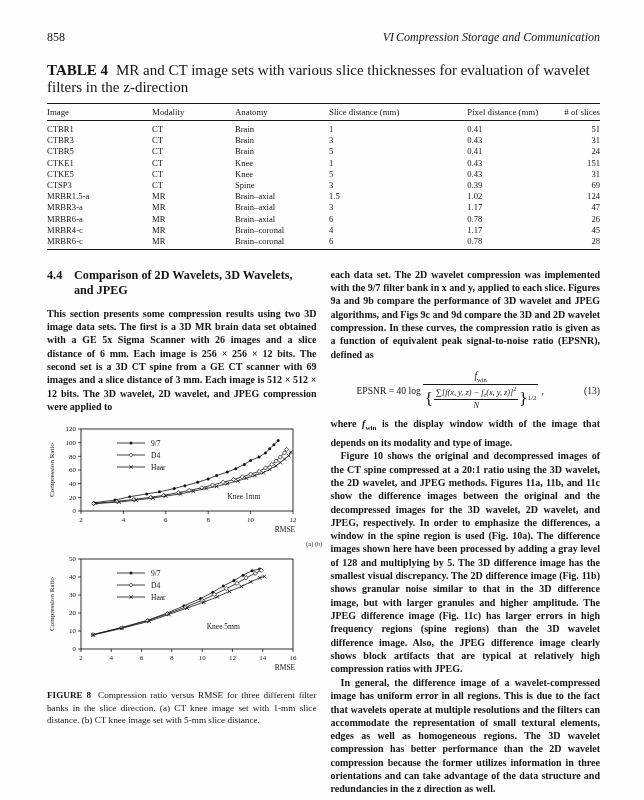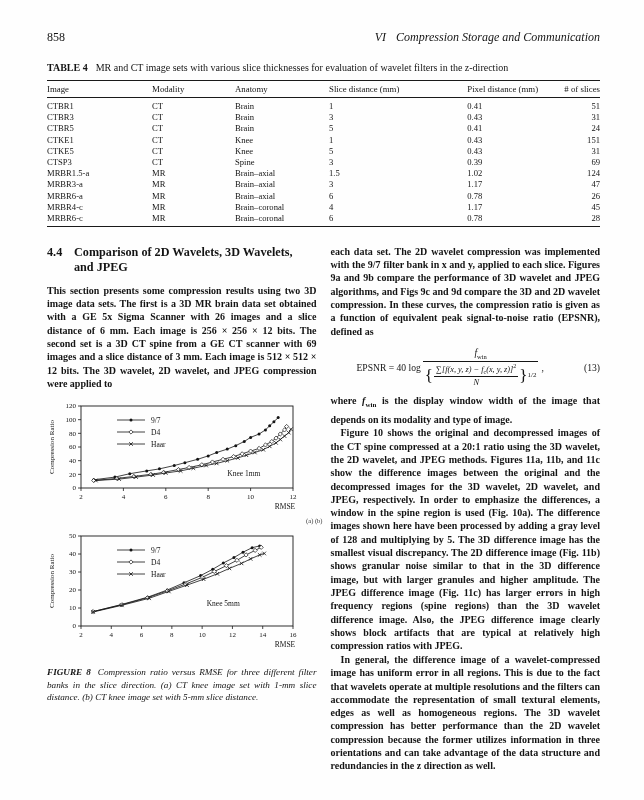--- a/index.html
+++ b/index.html
@@ -3,24 +3,24 @@
 <meta charset="utf-8">
 <style>
   html,body{margin:0;padding:0;}
   body{width:644px;height:800px;background:#f7f7f5;font-family:"Liberation Serif","DejaVu Serif",serif;color:#141414;}
   .page{position:relative;width:644px;height:800px;background:#fefefe;overflow:hidden;}
   .content{position:absolute;left:47px;top:30px;width:553px;}
 
   
   .running-head{display:flex;justify-content:space-between;align-items:baseline;font-size:12px;}
   .rh-right{font-style:italic;}
-  .rh-roman{font-style:italic;margin-right:10px;}
+  .rh-roman{font-style:italic;margin-right:2px;}
 
   
-  .tbl-title{margin-top:17px;font-size:10px;}
+  .tbl-title{margin-top:17px;font-size:15px;}
   .tbl-title b{margin-right:8px;}
   table{width:100%;border-collapse:collapse;margin-top:7px;font-size:8.6px;border-top:1.4px solid #1a1a1a;border-bottom:1.4px solid #1a1a1a;}
   thead th{font-weight:normal;text-align:left;border-bottom:0.8px solid #1a1a1a;padding:3px 0 3px 0;font-size:8.8px;}
   tbody td{padding:0.6px 0;}
   th:nth-child(1),td:nth-child(1){width:19%;}
   th:nth-child(2),td:nth-child(2){width:15%;}
   th:nth-child(3),td:nth-child(3){width:17%;}
   th:nth-child(4),td:nth-child(4){width:25%;}
   th:nth-child(5),td:nth-child(5){width:17%;}
   th:nth-child(6),td:nth-child(6){width:7%;text-align:right;}
@@ -47,21 +47,21 @@
   .frac2{display:inline-flex;flex-direction:column;text-align:center;margin:0 1px;}
   .frac2>span:first-child{padding:0 2px 1px;}
   .frac2>span:last-child{border-top:0.8px solid #141414;padding:1px 2px 0;}
   .eq-exp{font-size:7px;vertical-align:6px;}
   .eq-comma{margin-left:1px;}
   .eq-num{margin-left:auto;}
 
   
   .figure{margin-top:10px;position:relative;}
   .fig-ab{text-align:right;font-size:6.5px;margin:1px -6px 1px 0;color:#333;}
-  .caption{margin-top:10px;font-size:9.2px;line-height:12.6px;text-align:justify;font-style:italic;}
+  .caption{margin-top:10px;font-size:9.2px;line-height:12.6px;text-align:justify;}
   .caption b{margin-right:7px;}
   svg{display:block;}
   .chart-b-wrap{margin-top:4px;}
 </style>
 </head>
 <body>
 
 <div class="page">
   <div class="content">
 

